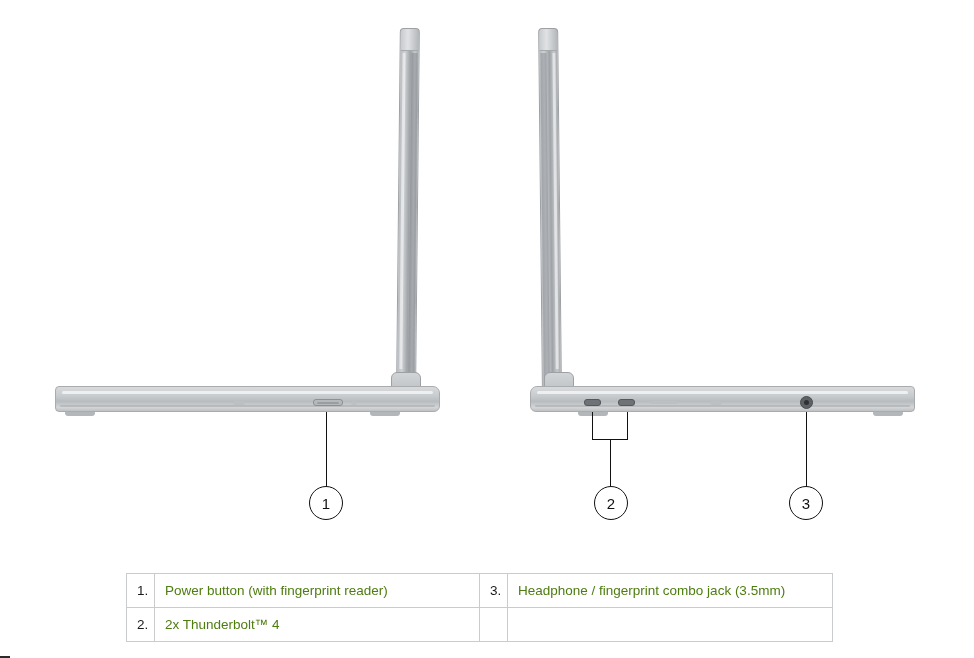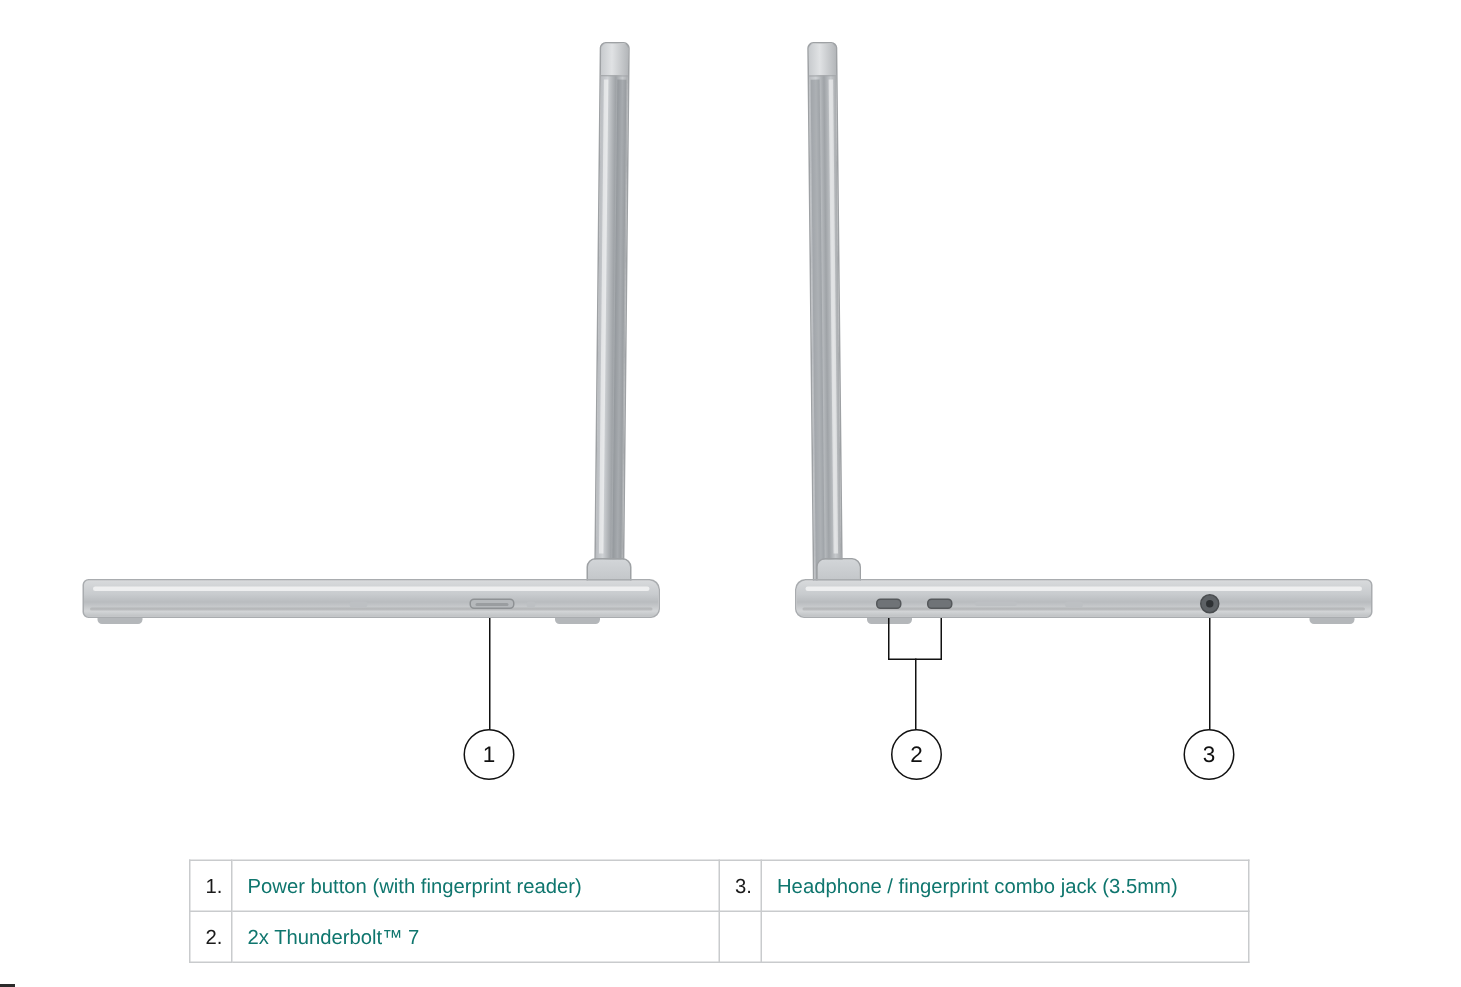--- a/index.html
+++ b/index.html
@@ -202,21 +202,21 @@
     vertical-align: middle;
     height: 16px;
   }
   .legend td.num {
     width: 26px;
     text-align: left;
     padding-right: 0;
     color: #1a1a1a;
   }
   .legend td.txt {
-    color: #0f766e;
+    color: #4d7c0f;
   }
   .legend .col-left-num { width: 28px; }
   .legend .col-left-txt { width: 325px; }
   .legend .col-right-num { width: 28px; }
   .legend .col-right-txt { width: 325px; }
 
   .bottom-tick {
     position: absolute;
     left: 0;
     bottom: 0;
@@ -297,21 +297,21 @@
     </colgroup>
     <tbody>
       <tr>
         <td class="num">1.</td>
         <td class="txt">Power button (with fingerprint reader)</td>
         <td class="num">3.</td>
         <td class="txt">Headphone / fingerprint combo jack (3.5mm)</td>
       </tr>
       <tr>
         <td class="num">2.</td>
-        <td class="txt">2x Thunderbolt™ 7</td>
+        <td class="txt">2x Thunderbolt™ 4</td>
         <td class="num"></td>
         <td class="txt"></td>
       </tr>
     </tbody>
   </table>
 
   <div class="bottom-tick"></div>
 </div>
 
 </body></html>

